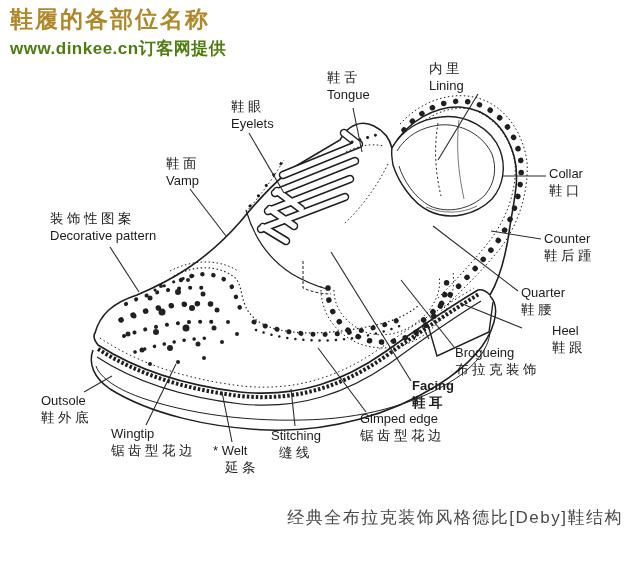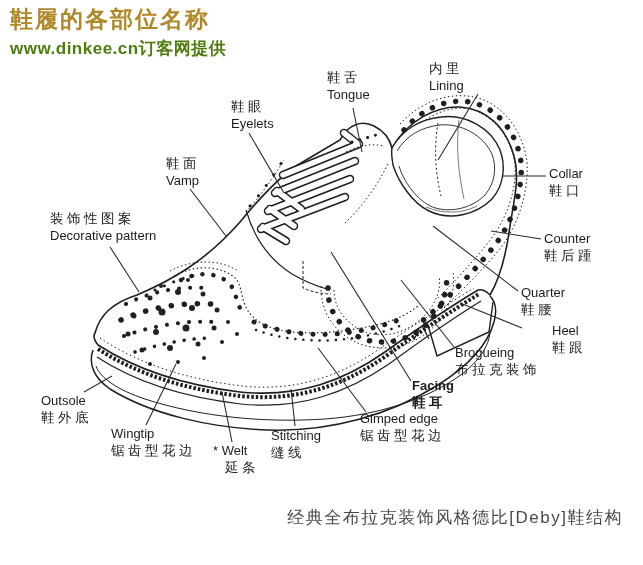--- a/index.html
+++ b/index.html
@@ -203,21 +203,21 @@
     <span class="zh">布拉克装饰</span>
   </div>
   <div class="lbl" style="left:412px;top:377px;font-weight:bold;">
     <span class="en">Facing</span>
     <span class="zh">鞋耳</span>
   </div>
   <div class="lbl" style="left:360px;top:410px;">
     <span class="en">Gimped edge</span>
     <span class="zh">锯齿型花边</span>
   </div>
-  <div class="lbl" style="left:271px;top:427px;">
+  <div class="lbl" style="left:271px;top:427px;text-align:center;">
     <span class="en">Stitching</span>
     <span class="zh">缝线</span>
   </div>
   <div class="lbl" style="left:213px;top:442px;">
     <span class="en">* Welt</span>
     <span class="zh ind">延条</span>
   </div>
   <div class="lbl" style="left:111px;top:425px;">
     <span class="en">Wingtip</span>
     <span class="zh">锯齿型花边</span>

